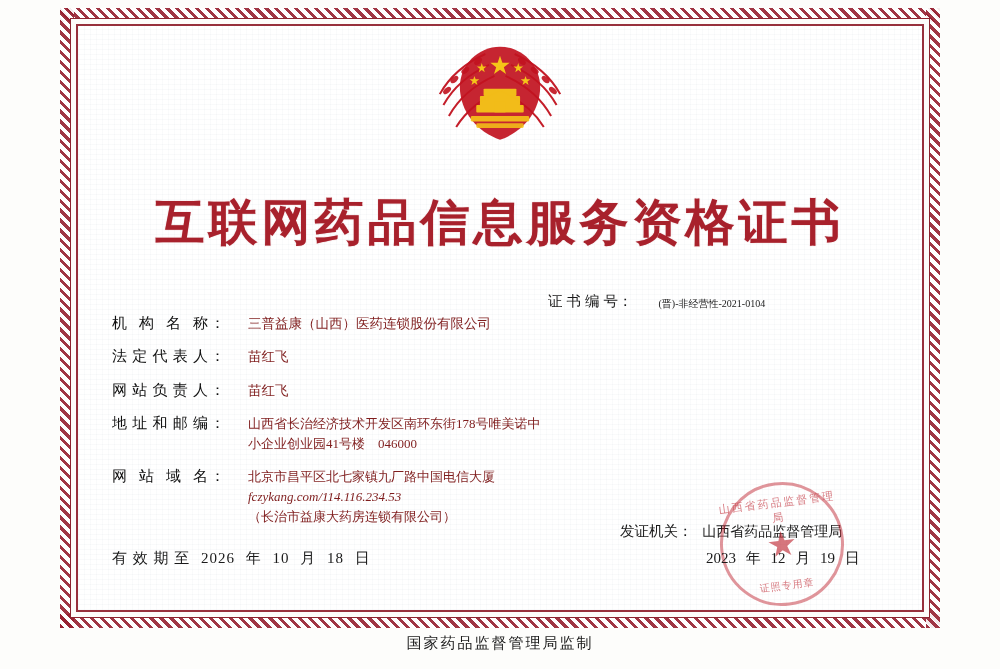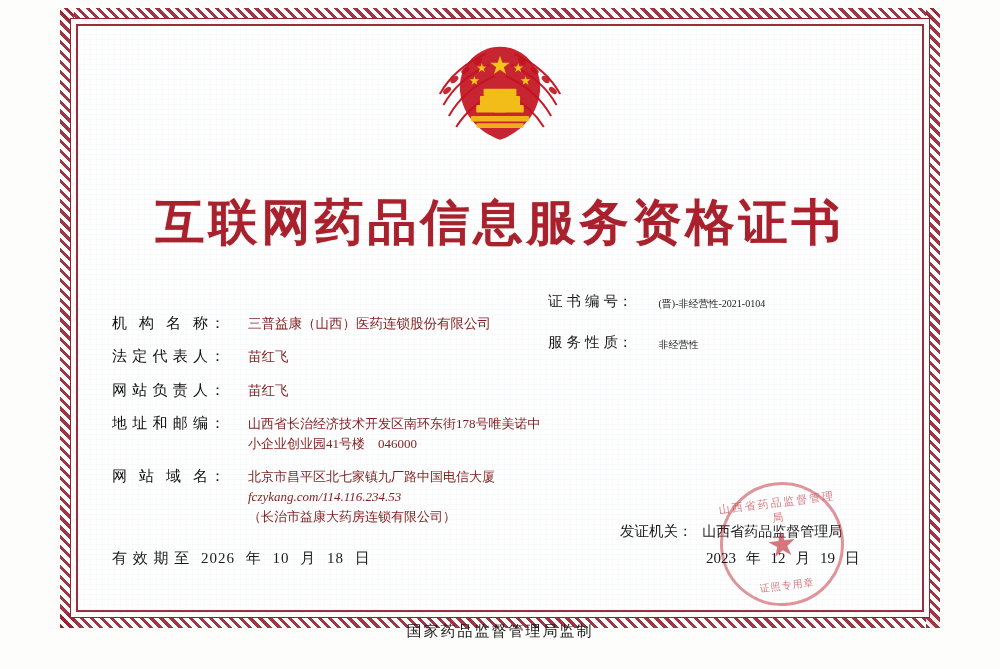--- a/index.html
+++ b/index.html
@@ -231,21 +231,21 @@
     transform: translate(-50%, -50%);
     font-size: 30px;
     color: rgba(190, 36, 48, 0.8);
     line-height: 1;
   }
 
   
   .footer {
     position: absolute;
     left: 0; right: 0;
-    bottom: 28px;
+    bottom: 16px;
     text-align: center;
     font-size: 15px;
     letter-spacing: 2px;
     color: #1a1a1a;
   }
 </style>
 </head>
 <body>
 
 <div class="cert">
@@ -340,24 +340,20 @@
       </span>
     </div>
 
   </div>
 
   <div class="fields-right">
     <div class="row-right">
       <span class="label-r"><span class="label-r-spread">证书编号</span>：</span>
       <span class="value-r">(晋)-非经营性-2021-0104</span>
     </div>
-    <div class="row-right">
-      <span class="label-r"><span class="label-r-spread">服务性质</span>：</span>
-      <span class="value-r">非经营性</span>
-    </div>
   </div>
 
   <div class="issuer">
     <span class="label-r"><span>发证机关</span>：</span>
     <span class="value-r">山西省药品监督管理局</span>
   </div>
 
   <div class="seal">
     <div class="seal-text-top">山西省药品监督管理局</div>
     <div class="seal-star">★</div>

